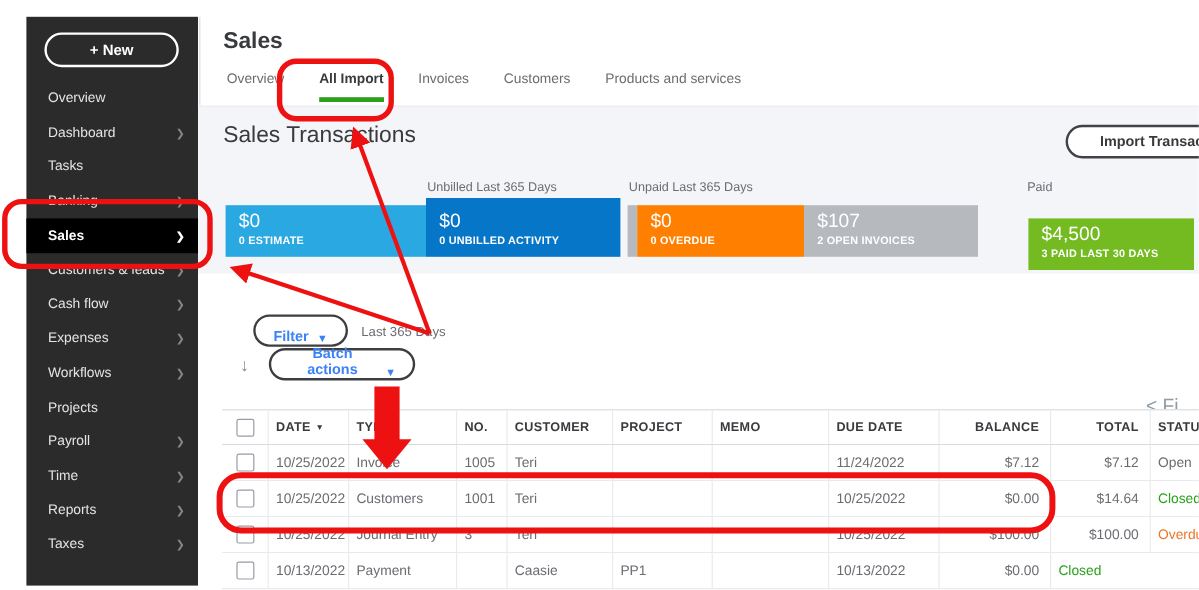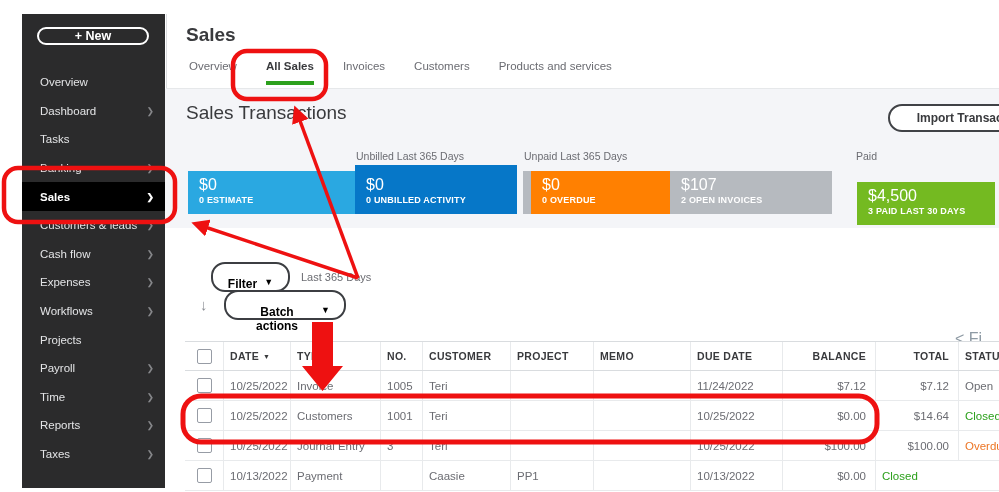--- a/index.html
+++ b/index.html
@@ -4,21 +4,21 @@
 <style>
   * { margin:0; padding:0; box-sizing:border-box; }
   html,body { width:999px; height:492px; }
   body {
     position:relative; overflow:hidden; background:#ffffff;
     font-family:"Liberation Sans", sans-serif; color:#393a3d;
   }
   
   .sidebar { position:absolute; left:22px; top:14px; width:143px; height:474px; background:#2b2b2c; z-index:2; }
   .new-btn {
-    position:absolute; left:15px; top:13px; width:112px; height:18px;
+    position:absolute; left:15px; top:13px; width:112px; height:29px;
     border:2px solid #fff; border-radius:15px; background:transparent;
     color:#fff; font-weight:bold; font-size:12.5px; display:flex; align-items:center; justify-content:center;
     font-family:"Liberation Sans", sans-serif; cursor:pointer;
   }
   .nav { position:absolute; left:0; top:54px; width:143px; }
   .nav-item {
     height:28.6px; display:flex; align-items:center; padding-left:18px; padding-right:10px;
     color:#e3e4e6; font-size:11.5px; cursor:pointer; position:relative;
   }
   .nav-item .chev { position:absolute; right:11px; color:#86878a; font-size:9px; }
@@ -41,27 +41,27 @@
     font-family:"Liberation Sans", sans-serif; cursor:pointer;
   }
   .mb-label { position:absolute; top:150px; font-size:10.5px; color:#6b6c72; }
   .mb-card { position:absolute; top:171px; height:43px; padding:4px 0 0 11px; color:#fff; cursor:pointer; overflow:hidden; }
   .mb-card .amt { font-size:16px; line-height:19px; }
   .mb-card .cap { font-size:9px; font-weight:bold; letter-spacing:.2px; margin-top:1px; }
   .mb-estimate { left:188px; width:167px; background:#2aa8e1; }
   .mb-unbilled { left:355px; top:165px; height:49px; padding-top:10px; width:162px; background:#0677c8; }
   .mb-sliver  { left:523px; width:8px;  background:#b6bac0; padding:0; }
   .mb-overdue { left:531px; width:139px; background:#ff8001; }
-  .mb-open    { left:670px; width:162px; background:#b6babf; }
+  .mb-open    { left:670px; width:145px; background:#b6babf; }
   .mb-paid    { left:857px; width:138px; background:#74ba21;margin-top:11px; }
   
   .pill {
     position:absolute; height:27px; border:2px solid #3c3e42; border-radius:14px; background:#fff;
-    font-weight:bold; font-size:12px; color:#000000; display:flex; align-items:flex-start; justify-content:center;
-    gap:7px; padding:13px 14px; font-family:"Liberation Sans", sans-serif; cursor:pointer;
+    font-weight:bold; font-size:12px; color:#3b82f6; display:flex; align-items:flex-end; justify-content:center;
+    gap:7px; padding:0 14px; font-family:"Liberation Sans", sans-serif; cursor:pointer;
   }
   .pill .caret { font-size:9px; }
   .filter-pill { left:211px; top:262px; width:79px; }
   .batch-pill { left:224px; top:290px; width:122px; }
   .range-label { position:absolute; left:301px; top:271px; font-size:11px; color:#6b6c72; }
   .dl-icon { position:absolute; left:200px; top:296px; font-size:15px; color:#8d9096; cursor:pointer; }
   .pagination { position:absolute; left:955px; top:330px; font-size:16px; color:#8e9aa4; cursor:pointer; white-space:nowrap; }
   
   .table { position:absolute; left:185px; top:341px; width:833px; }
   .trow { display:flex; height:30px; border-bottom:1px solid #e8eaec; align-items:center; background:#fff; }
@@ -157,21 +157,21 @@
     <span class="chev">❯</span>
   </div>
 </div>
 </div>
 
 <div class="content-divider"></div>
 <div class="page-title">Sales</div>
 <div class="tabs" id="tabs-row">
   <div class="tab">Overview</div>
 
-  <div class="tab active">All Sales</div>
+  <div class="tab active">All Import</div>
 
   <div class="tab">Invoices</div>
 
   <div class="tab">Customers</div>
 
   <div class="tab">Products and services</div>
 </div>
 <div class="tabs-underline"></div>
 
 <div class="panel"></div>

